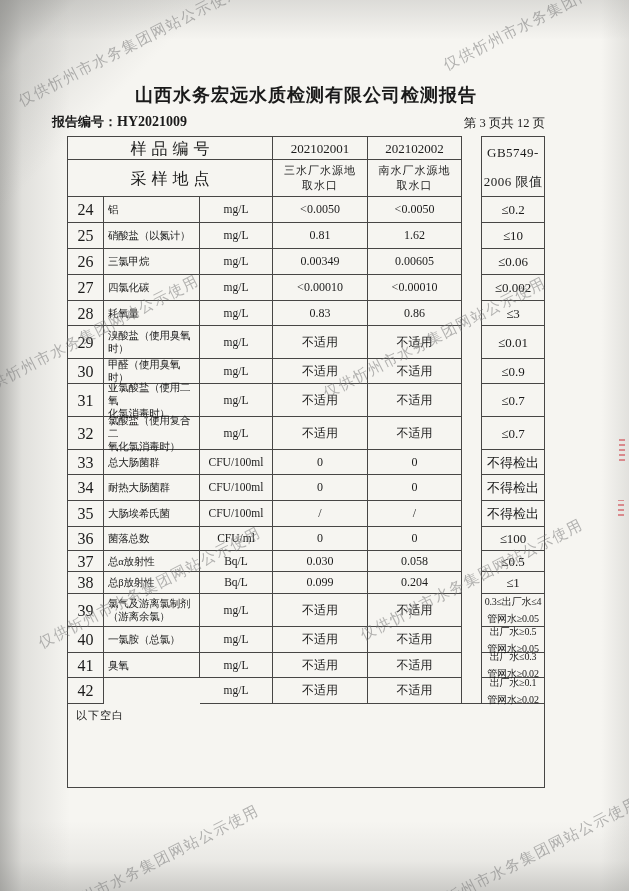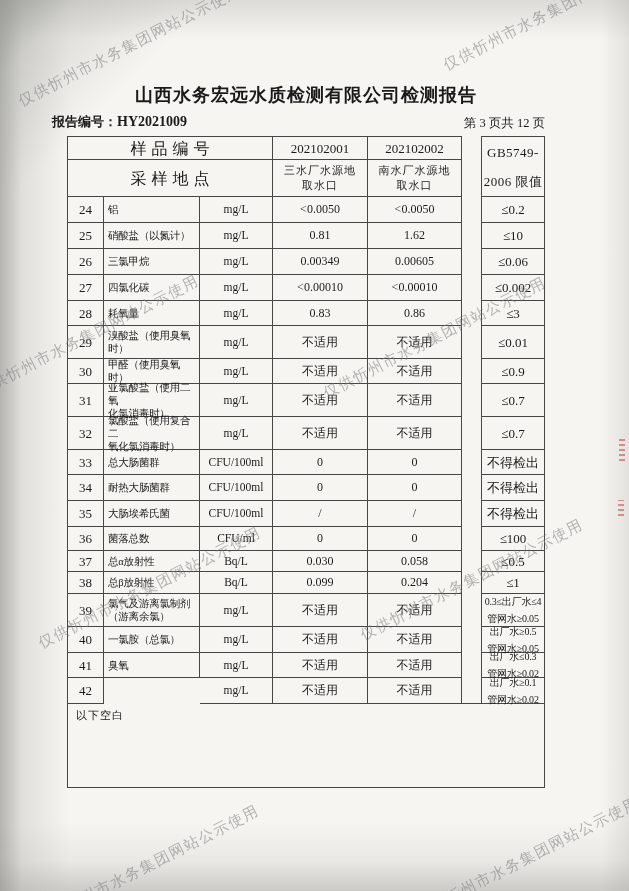--- a/index.html
+++ b/index.html
@@ -44,21 +44,21 @@
     font-size:12px;line-height:13px;color:#1b1b1b;
     white-space:pre-line;text-align:center;overflow:visible;
   }
   .bt{border-top:1px solid #474645;}
   .bl{border-left:1px solid #474645;}
   .gapc{border:none;border-bottom:1px solid #474645;}
   .hlabel{letter-spacing:5px;text-indent:5px;font-size:16px;}
   .id{font-size:13px;}
   .site{font-size:11px;letter-spacing:1px;line-height:15px;}
   .gbh{font-size:13px;line-height:29px;letter-spacing:0.5px;}
-  .num{font-size:13px;}
+  .num{font-size:16px;}
   .name{justify-content:flex-start;text-align:left;padding-left:4px;font-size:10.5px;letter-spacing:-0.2px;line-height:13px;}
   .unit{font-size:11.5px;}
   .val{font-size:12px;}
   .lim{font-size:13px;}
   .lim2{font-size:10px;line-height:17px;letter-spacing:-0.2px;}
   .blank{justify-content:flex-start;align-items:flex-start;padding:5px 8px;font-size:11px;letter-spacing:1px;}
   
   .wm{
     position:absolute;z-index:3;white-space:nowrap;pointer-events:none;
     font-size:15px;letter-spacing:1.5px;color:rgba(122,122,122,0.55);

